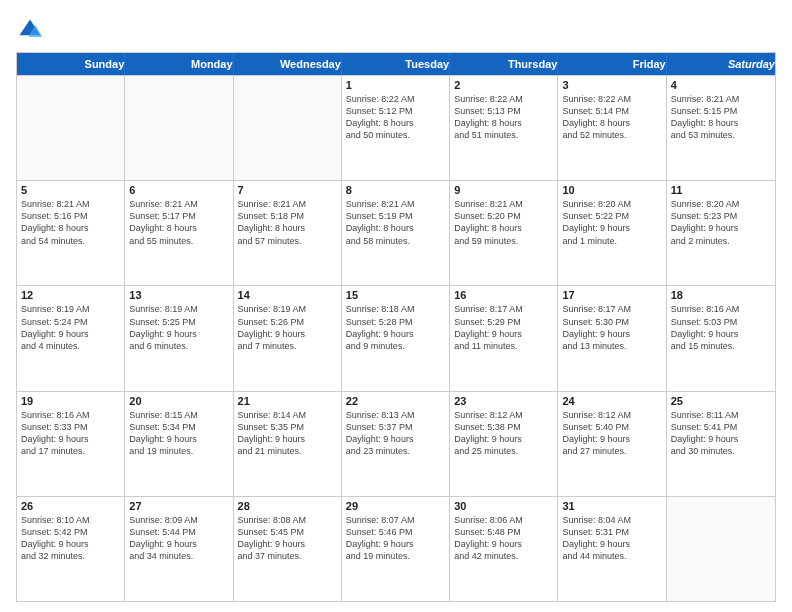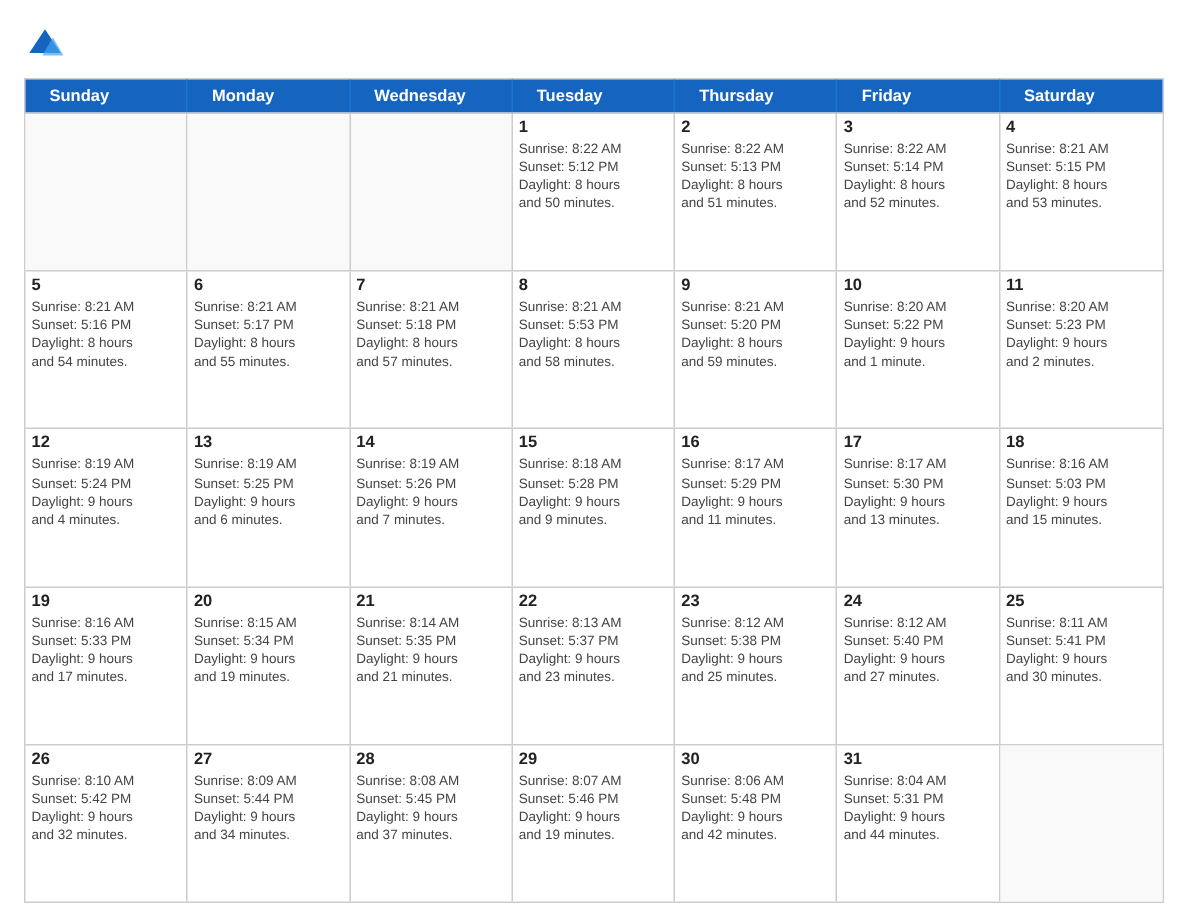--- a/index.html
+++ b/index.html
@@ -60,25 +60,25 @@
     }
     .cal-header-row {
       display: grid;
       grid-template-columns: repeat(7, 1fr);
       background: #1565C0;
     }
     .cal-header-cell {
       color: #fff;
       font-size: 11px;
       font-weight: bold;
-      padding: 5px 16px;
-      text-align: left;
+      padding: 5px 0;
+      text-align: right;
       border-right: 1px solid #1976D2;
     }
-    .cal-header-cell:last-child { border-right: none; }
+    .cal-header-cell:last-child { border-right: none; font-style: italic; }
     .cal-body {
       flex: 1;
       display: flex;
       flex-direction: column;
     }
     .cal-row {
       display: grid;
       grid-template-columns: repeat(7, 1fr);
       flex: 1;
       border-top: 1px solid #ccc;
@@ -188,21 +188,21 @@
           <div class="cal-cell">
             <div class="day-num">7</div>
             <div class="cell-line">Sunrise: 8:21 AM</div>
             <div class="cell-line">Sunset: 5:18 PM</div>
             <div class="cell-line">Daylight: 8 hours</div>
             <div class="cell-line">and 57 minutes.</div>
           </div>
           <div class="cal-cell">
             <div class="day-num">8</div>
             <div class="cell-line">Sunrise: 8:21 AM</div>
-            <div class="cell-line">Sunset: 5:53 PM</div>
+            <div class="cell-line">Sunset: 5:19 PM</div>
             <div class="cell-line">Daylight: 8 hours</div>
             <div class="cell-line">and 58 minutes.</div>
           </div>
           <div class="cal-cell">
             <div class="day-num">9</div>
             <div class="cell-line">Sunrise: 8:21 AM</div>
             <div class="cell-line">Sunset: 5:20 PM</div>
             <div class="cell-line">Daylight: 8 hours</div>
             <div class="cell-line">and 59 minutes.</div>
           </div>

